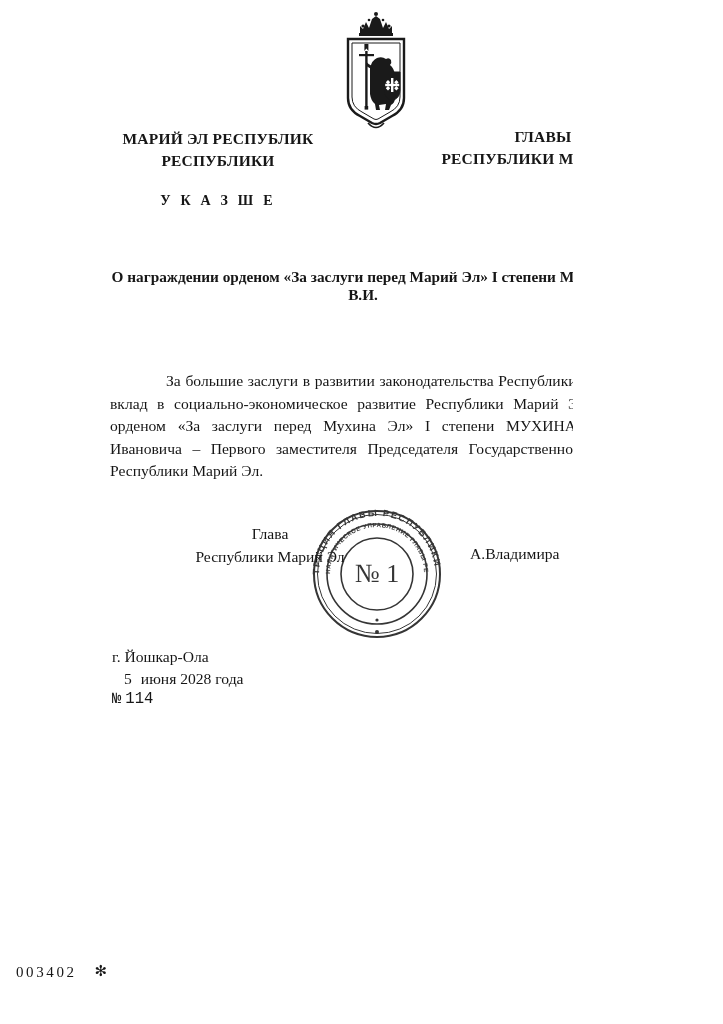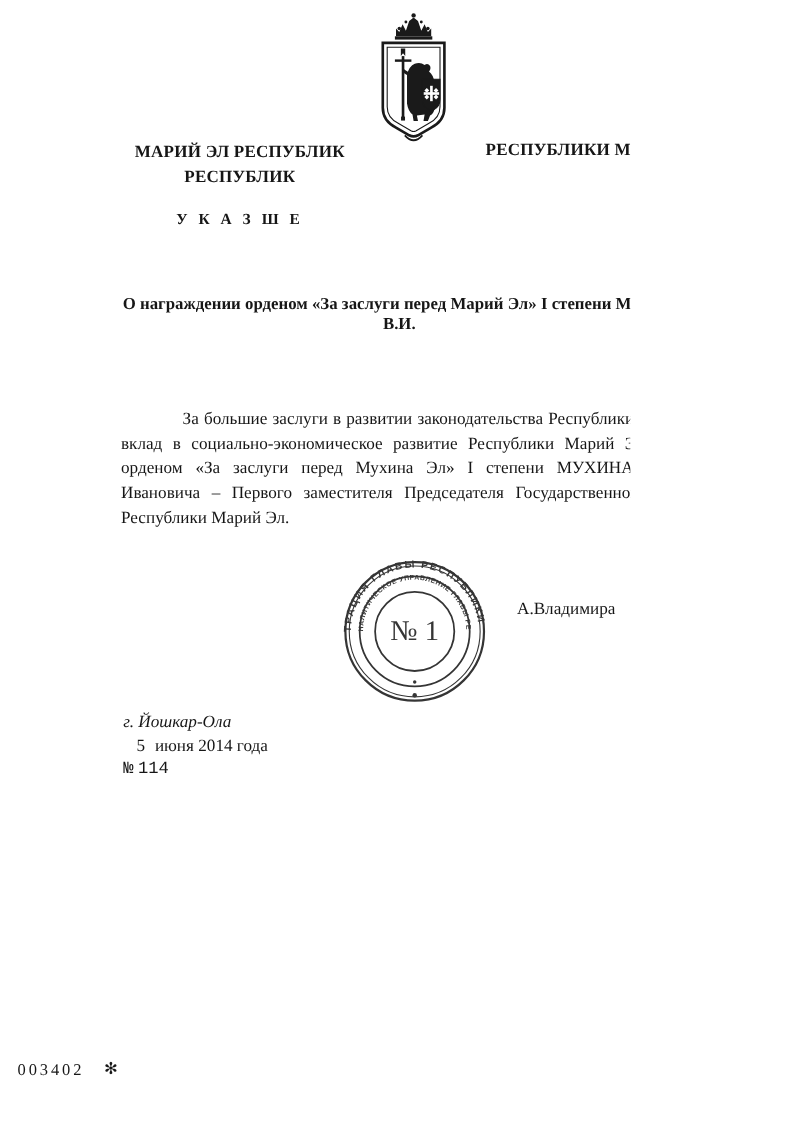--- a/index.html
+++ b/index.html
@@ -130,21 +130,21 @@
   .stamp svg { display: block; width: 100%; height: 100%; }
 
   
   .meta {
     position: absolute;
     left: 112px;
     top: 646px;
     font-size: 15.6px;
     line-height: 21.5px;
   }
-  .meta .line-city { display: block; font-style: italic; }
+  .meta .line-city { display: block; }
   .meta .line-date { display: block; padding-left: 12px; }
   .meta .line-date .daynum { margin-right: 9px; }
   .meta .line-number { display: block; font-family: Liberation Mono, monospace; }
   .meta .line-number .num { margin-left: 4px; }
 
   
   .serial {
     position: absolute;
     left: 0;
     top: 962px;
@@ -218,32 +218,37 @@
         <path d="M56 80 L58.2 82.2 L56 84.4 L53.8 82.2 Z"></path>
         <path d="M64.4 80 L66.6 82.2 L64.4 84.4 L62.2 82.2 Z"></path>
       </g>
 
       <path d="M36 117 Q44 126 52 117" fill="none" stroke="#1a1a1a" stroke-width="1.6"></path>
     </svg>
   </div>
 
   <div class="header-left">
     <span>МАРИЙ ЭЛ РЕСПУБЛИК</span><br>
-    <span>РЕСПУБЛИК</span>
+    <span>РЕСПУБЛИКИ</span>
     <span class="spaced">У К А З Ш Е</span>
   </div>
 
   <div class="header-right">
+    <span class="line2">ГЛАВЫ</span>
     <span class="line3">РЕСПУБЛИКИ МАРИЙ ЭЛ</span>
   </div>
 
   <div class="doc-title">О награждении орденом «За заслуги перед Марий Эл» I степени Мухина В.И.</div>
 
   <div class="body-text">За большие заслуги в развитии законодательства Республики Марий Эл и вклад в социально-экономическое развитие Республики Марий Эл наградить орденом «За заслуги перед Мухина Эл» I степени МУХИНА Владимира Ивановича – Первого заместителя Председателя Государственного Собрания Республики Марий Эл.</div>
 
+  <div class="sig-role">
+    <span>Глава</span><br>
+    <span>Республики Марий Эл</span>
+  </div>
 
   <div class="sig-name">А.Владимира</div>
 
   <div class="stamp">
     <svg viewBox="0 0 148 140" xmlns="http://www.w3.org/2000/svg">
       <defs>
         <path id="arcOuter" d="M 16,74 A 58,58 0 1 1 132,74"></path>
         <path id="arcOuterBottom" d="M 132,74 A 58,58 0 1 1 16,74"></path>
         <path id="arcInner" d="M 27,74 A 47,47 0 1 1 121,74"></path>
         <path id="arcInnerBottom" d="M 121,74 A 47,47 0 1 1 27,74"></path>
@@ -268,21 +273,21 @@
         <circle cx="74" cy="120" r="1.6"></circle>
       </g>
 
       <text x="74" y="82" text-anchor="middle" fill="#1a1a1a" font-family="'Liberation Serif', serif" font-size="26">№ 1</text>
     </svg>
   </div>
 
   <div class="meta">
     <span class="line-city">г. Йошкар-Ола</span>
     <span class="line-date">
-      <span class="daynum">5</span><span>июня 2014 года</span>
+      <span class="daynum">5</span><span>июня 2028 года</span>
     </span>
     <span class="line-number">
       <span>№</span><span class="num">114</span>
     </span>
   </div>
 
   <div class="serial">
     <span class="serial-num">003402</span><span class="serial-mark">✻</span>
   </div>
 

